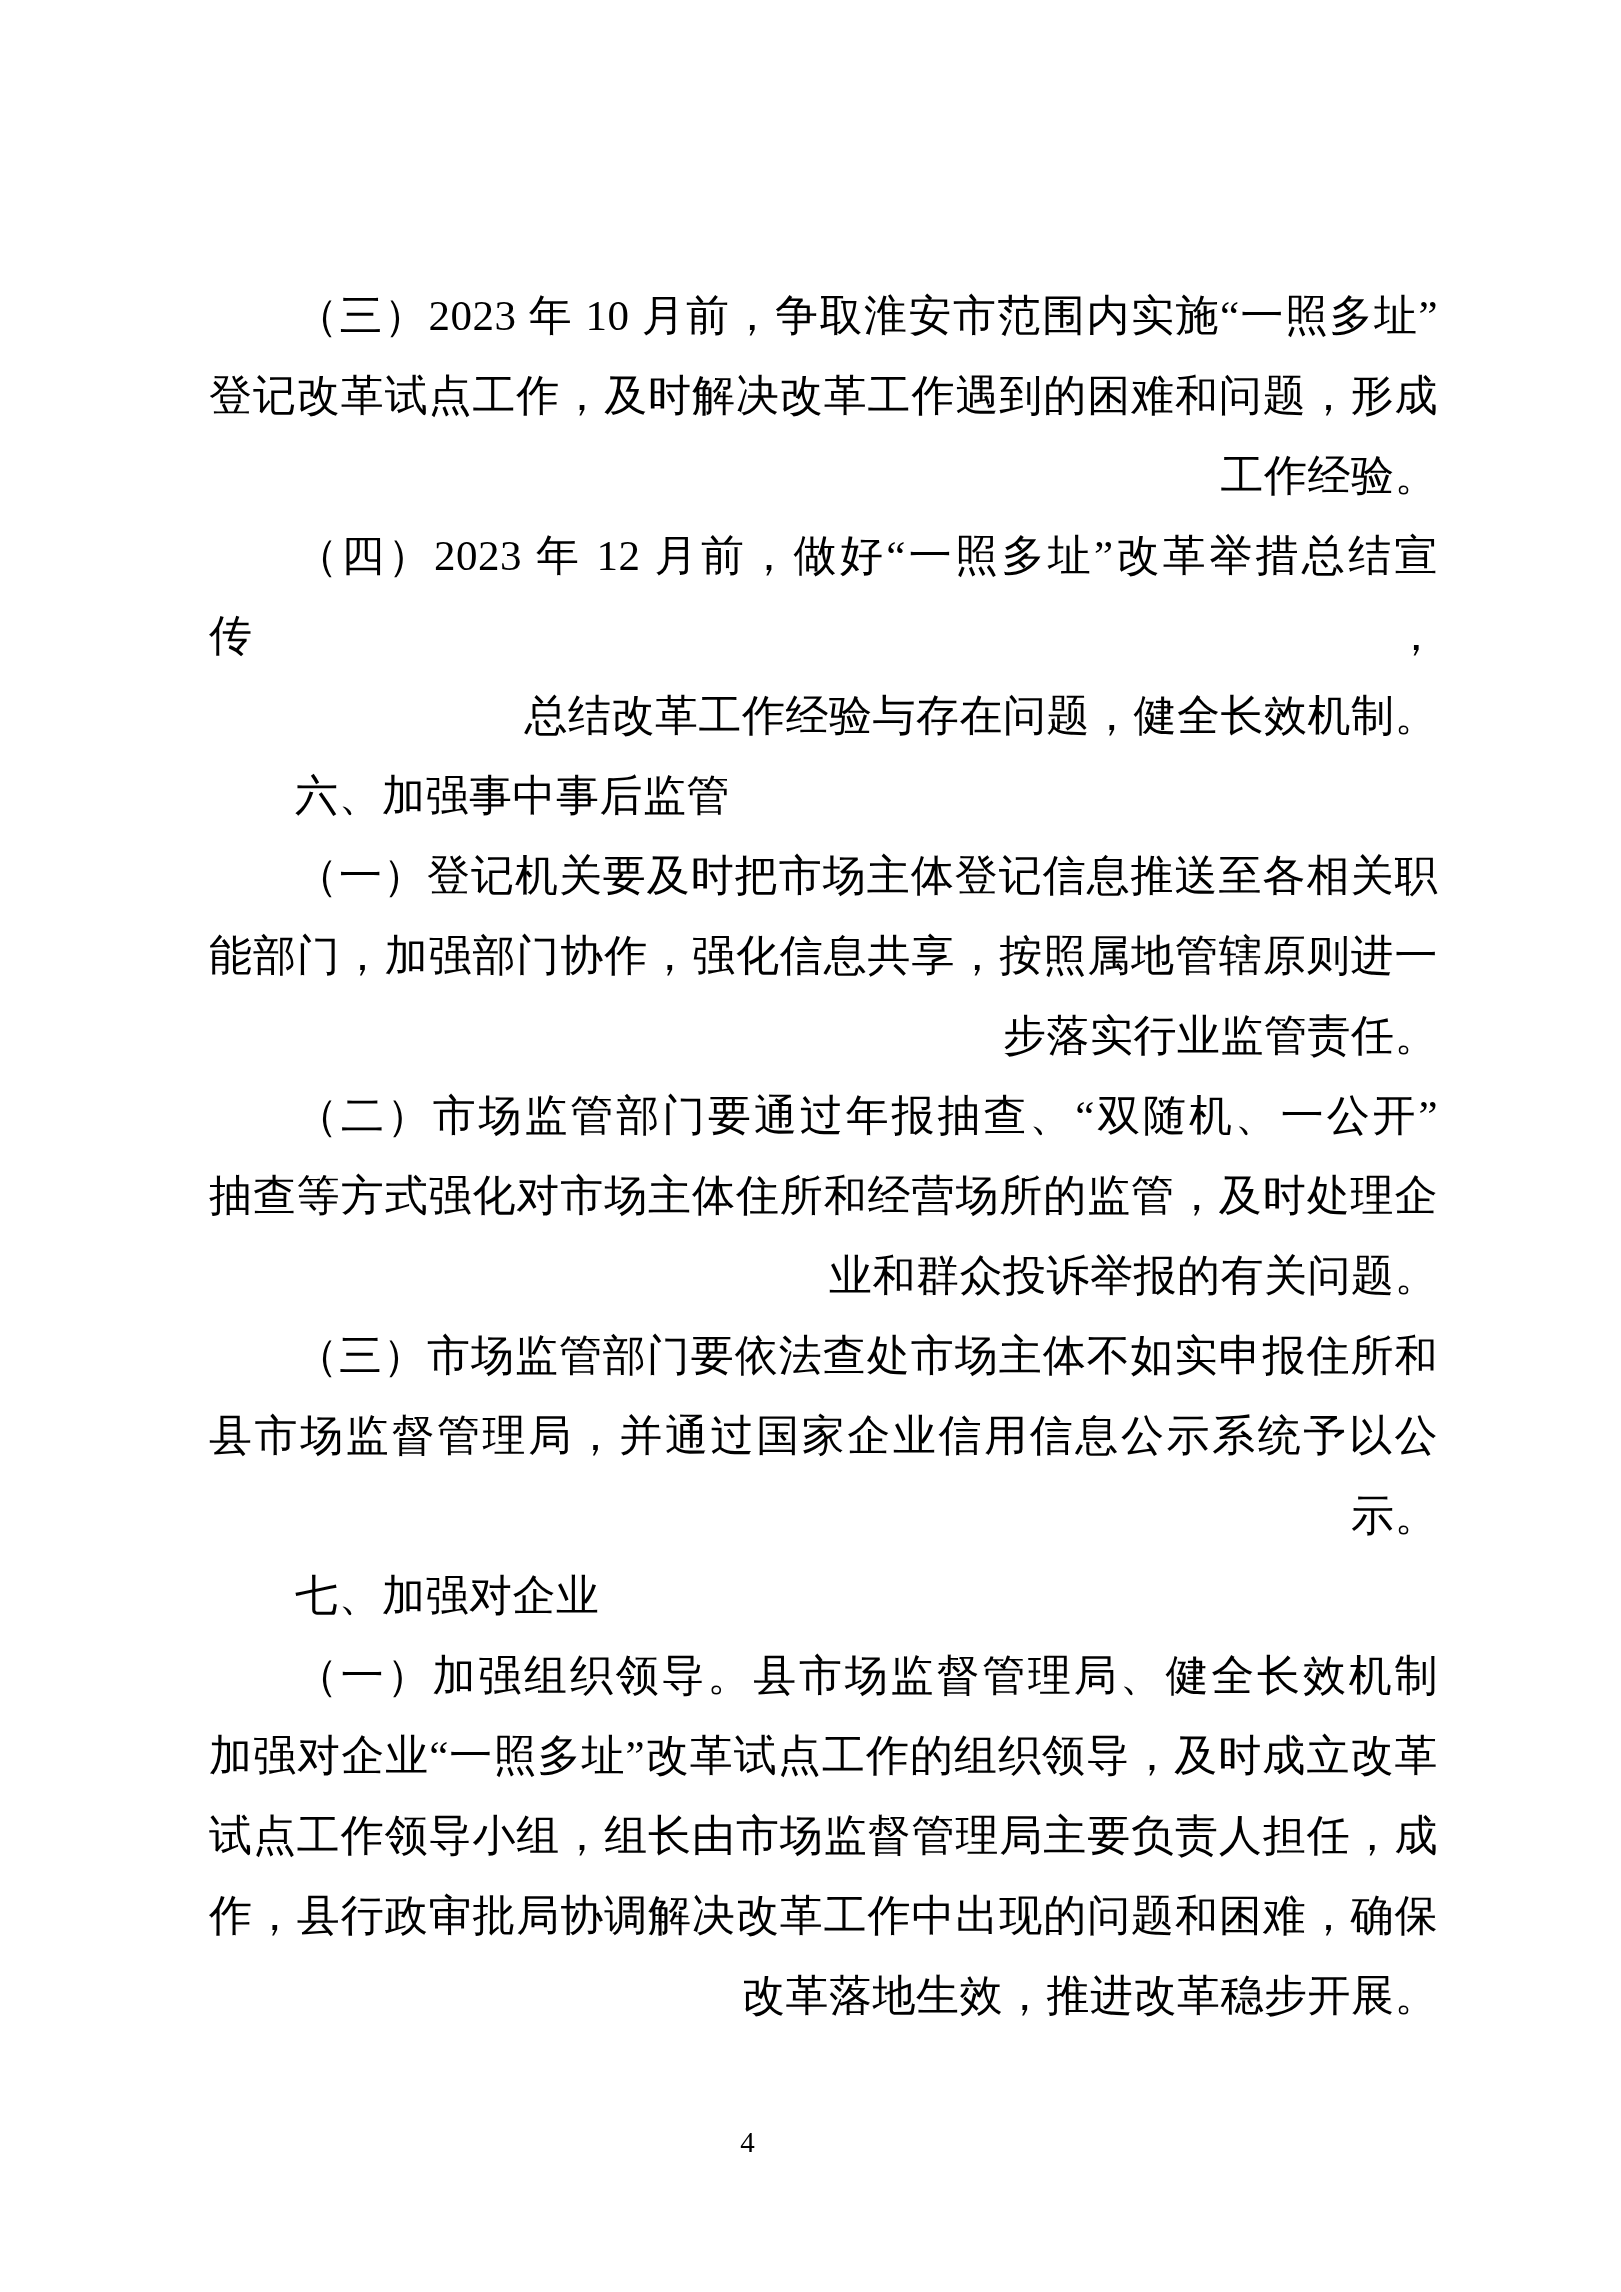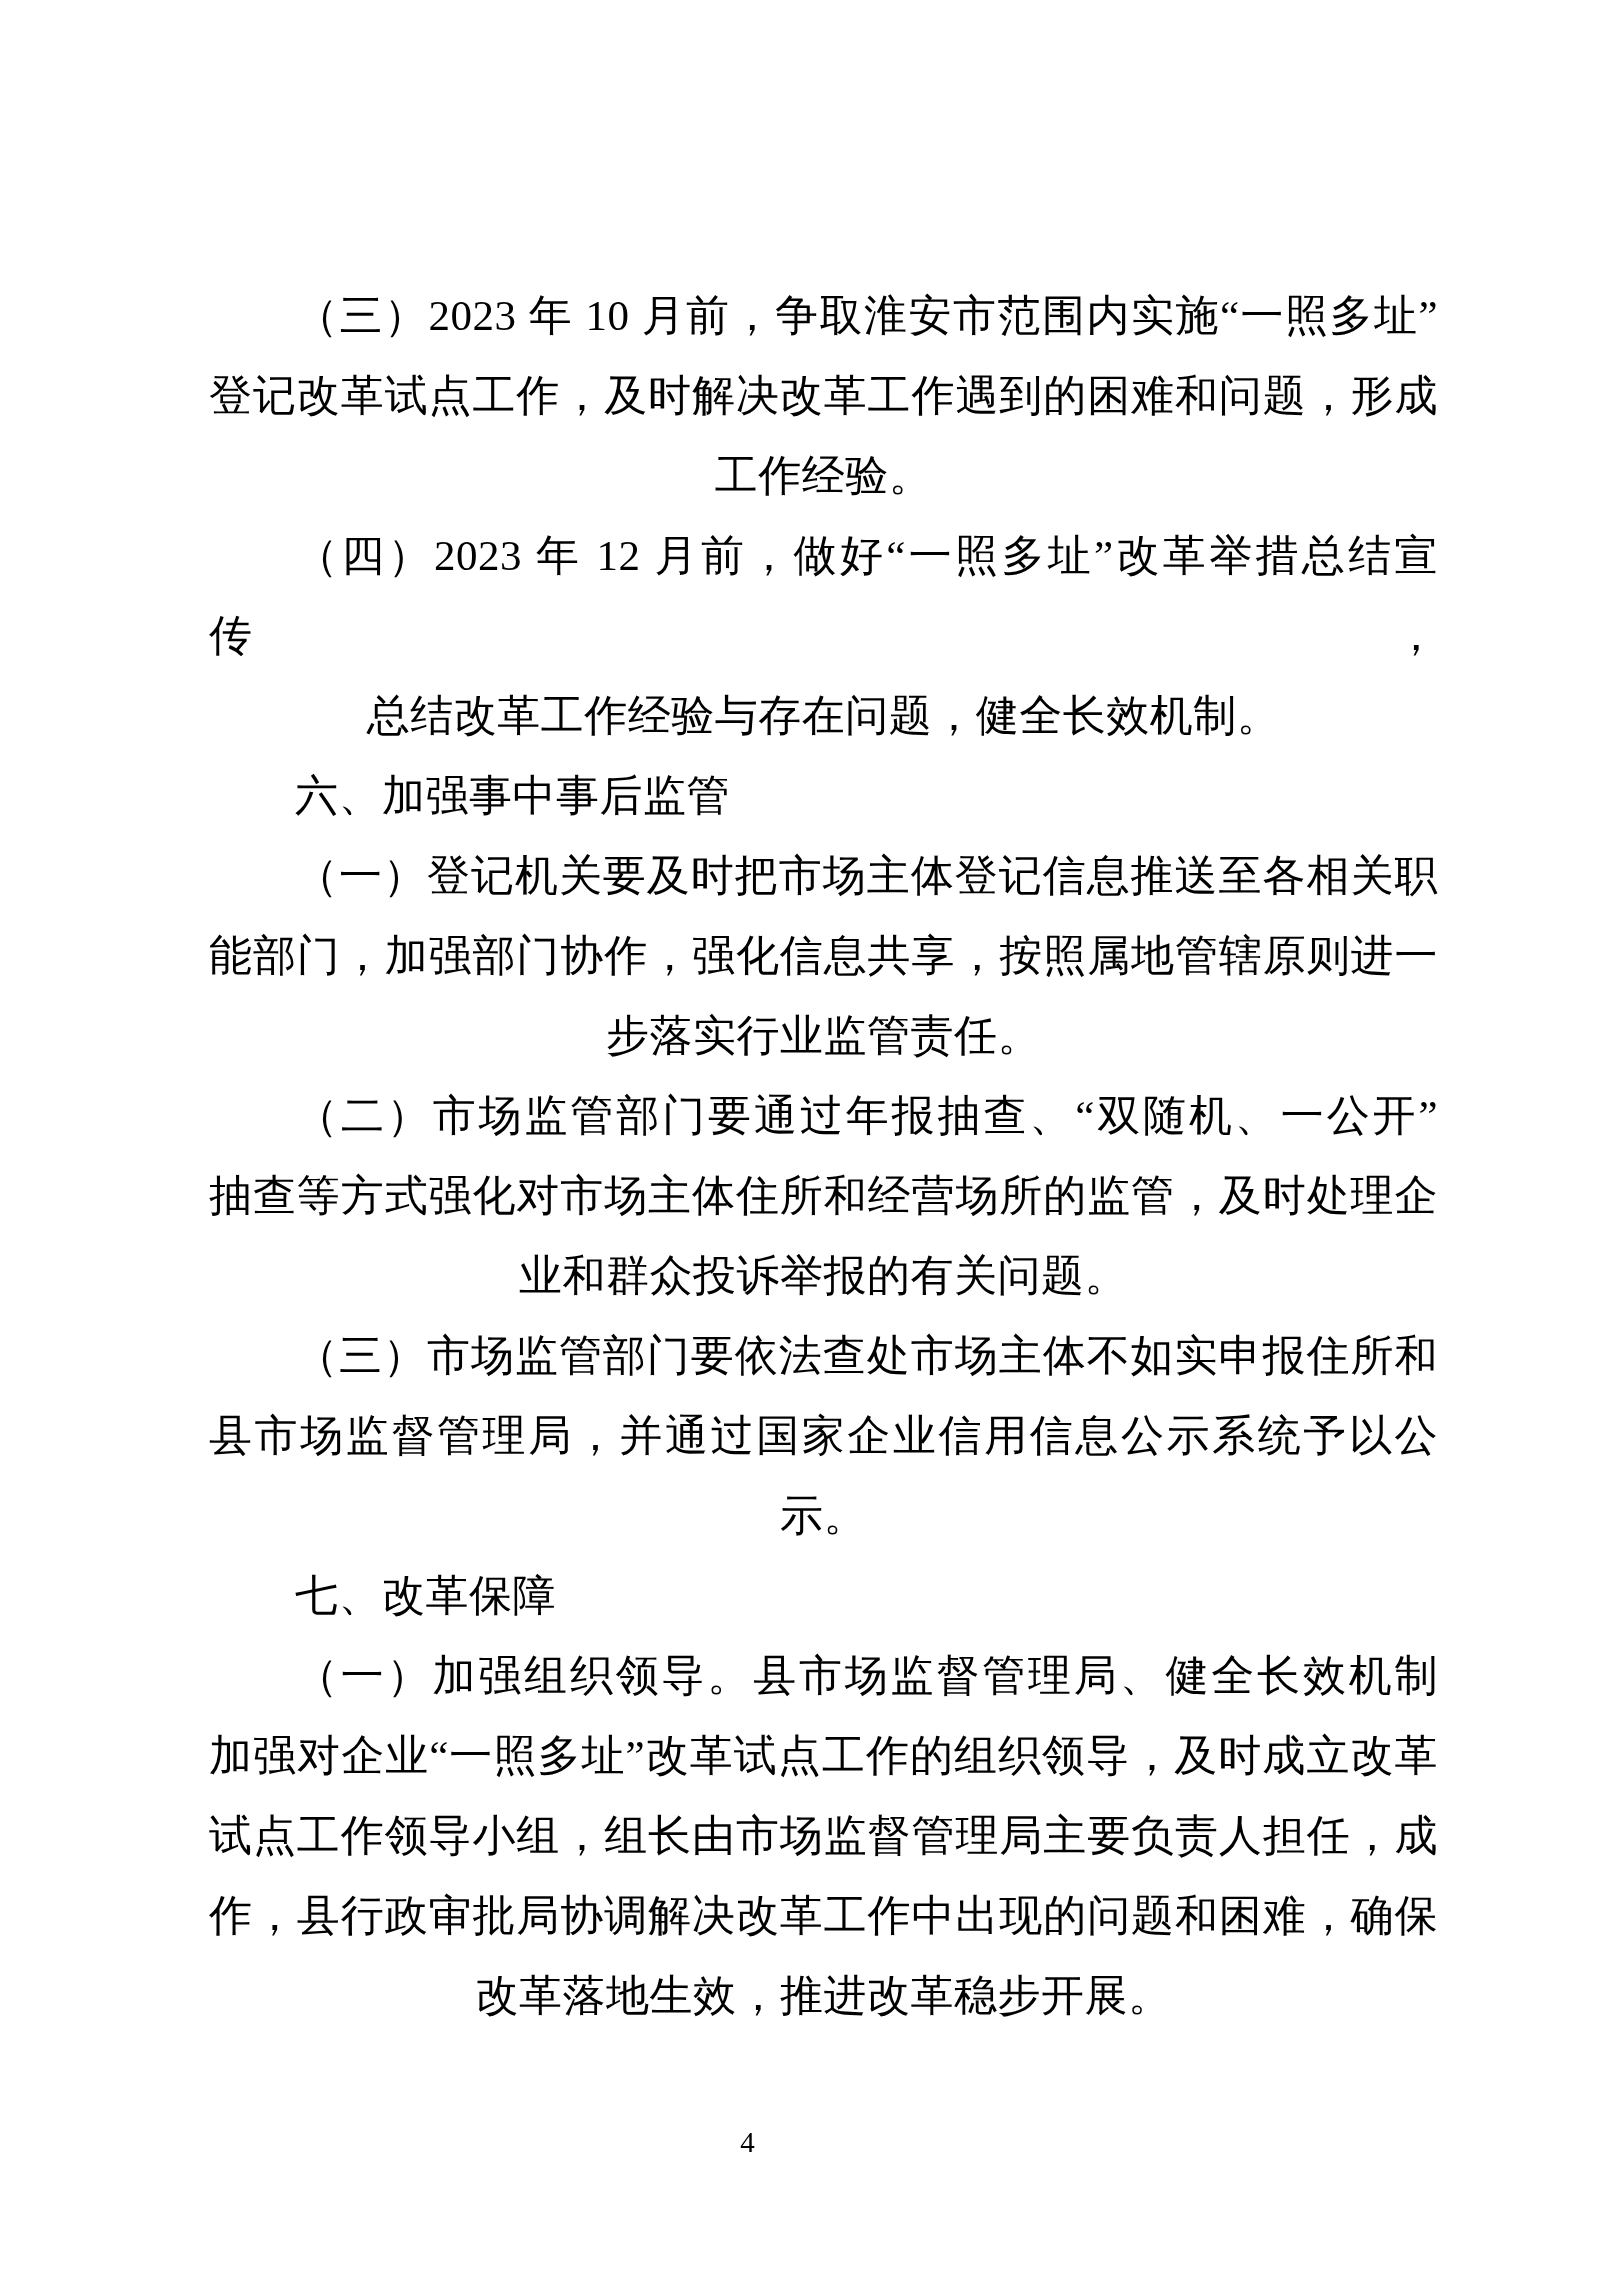--- a/index.html
+++ b/index.html
@@ -21,21 +21,21 @@
     left: 209px;
     top: 276px;
     width: 1229px;
     font-size: 43px;
     line-height: 80px;
     letter-spacing: 0.5px;
   }
   .l {
     width: 100%;
     white-space: nowrap;
-    text-align: center;
+    text-align: right;
   }
   
   .j {
     white-space: normal;
     text-align: justify;
     text-align-last: justify;
   }
   
   .f {
     text-indent: 86px;
@@ -78,21 +78,21 @@
     <div class="l">步落实行业监管责任。</div>
 
     <div class="l j f">（二）市场监管部门要通过年报抽查、“双随机、一公开”</div>
     <div class="l j">抽查等方式强化对市场主体住所和经营场所的监管，及时处理企</div>
     <div class="l">业和群众投诉举报的有关问题。</div>
 
     <div class="l j f">（三）市场监管部门要依法查处市场主体不如实申报住所和</div>
     <div class="l j">县市场监督管理局，并通过国家企业信用信息公示系统予以公</div>
     <div class="l">示。</div>
 
-    <div class="l h">七、改革保障</div>
+    <div class="l h">七、加强对企业</div>
 
     <div class="l j f">（一）加强组织领导。县市场监督管理局、健全长效机制</div>
     <div class="l j">加强对企业“一照多址”改革试点工作的组织领导，及时成立改革</div>
     <div class="l j">试点工作领导小组，组长由市场监督管理局主要负责人担任，成</div>
     <div class="l j">作，县行政审批局协调解决改革工作中出现的问题和困难，确保</div>
     <div class="l">改革落地生效，推进改革稳步开展。</div>
 
   </div>
 
   <div class="footer">

